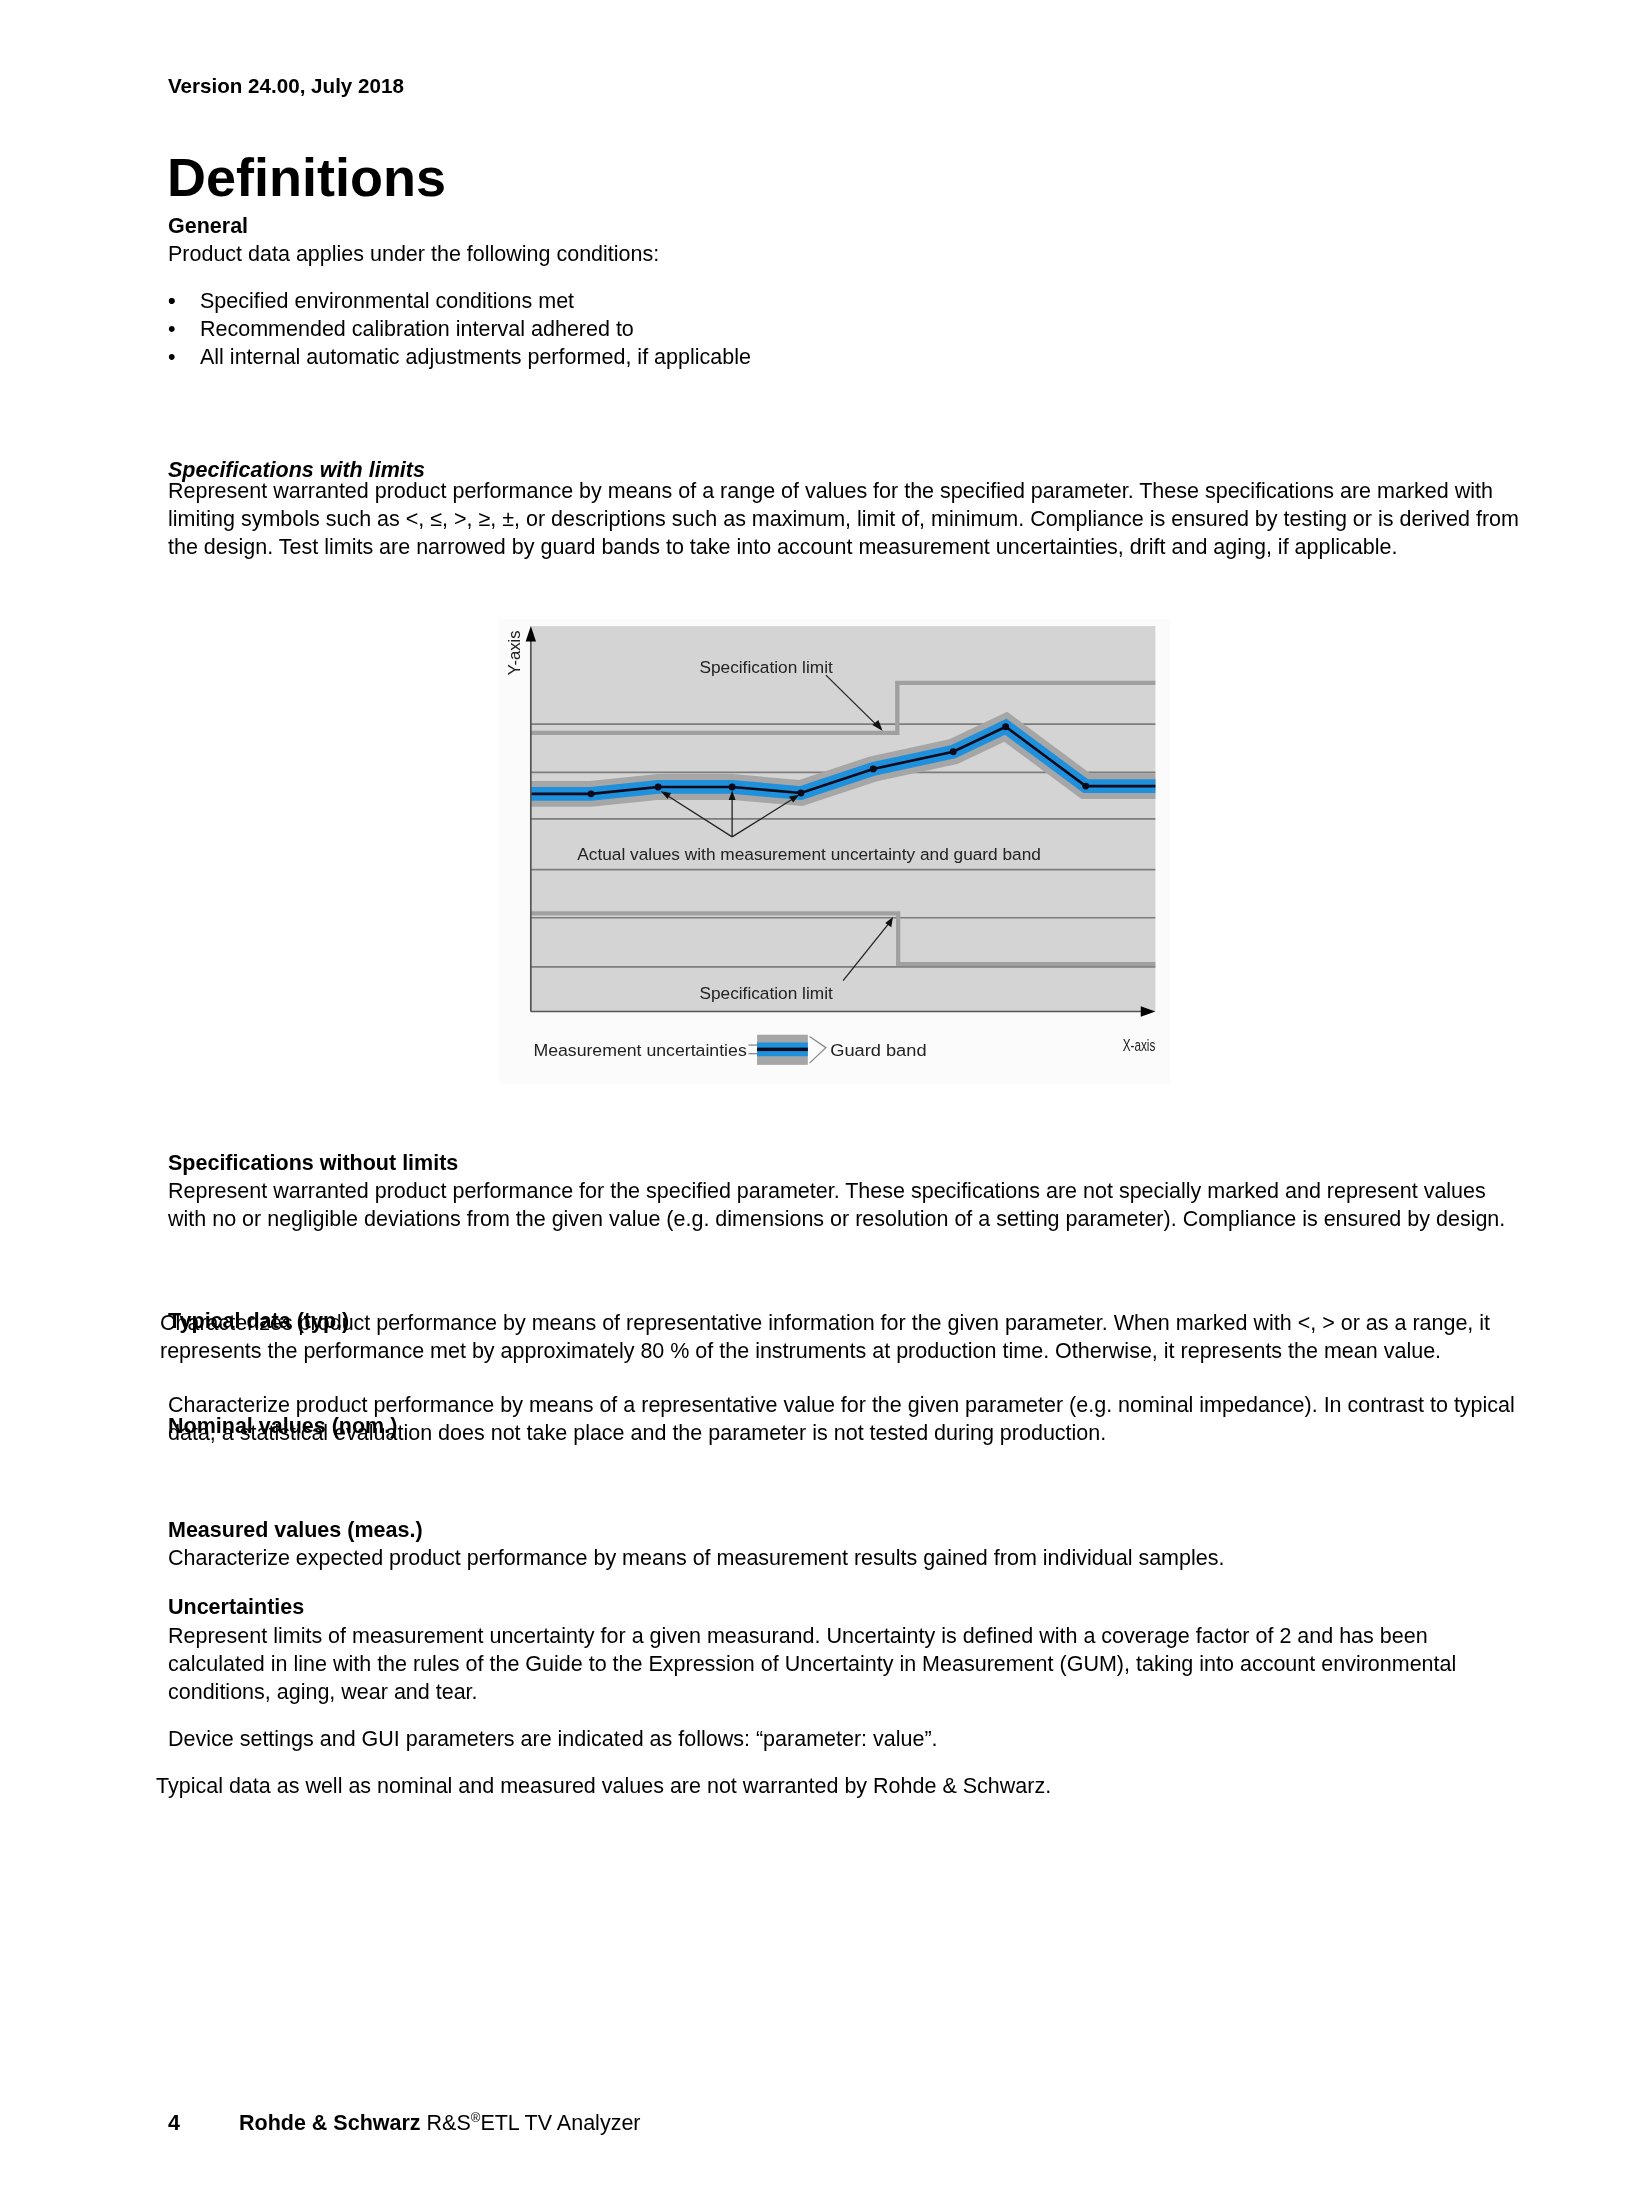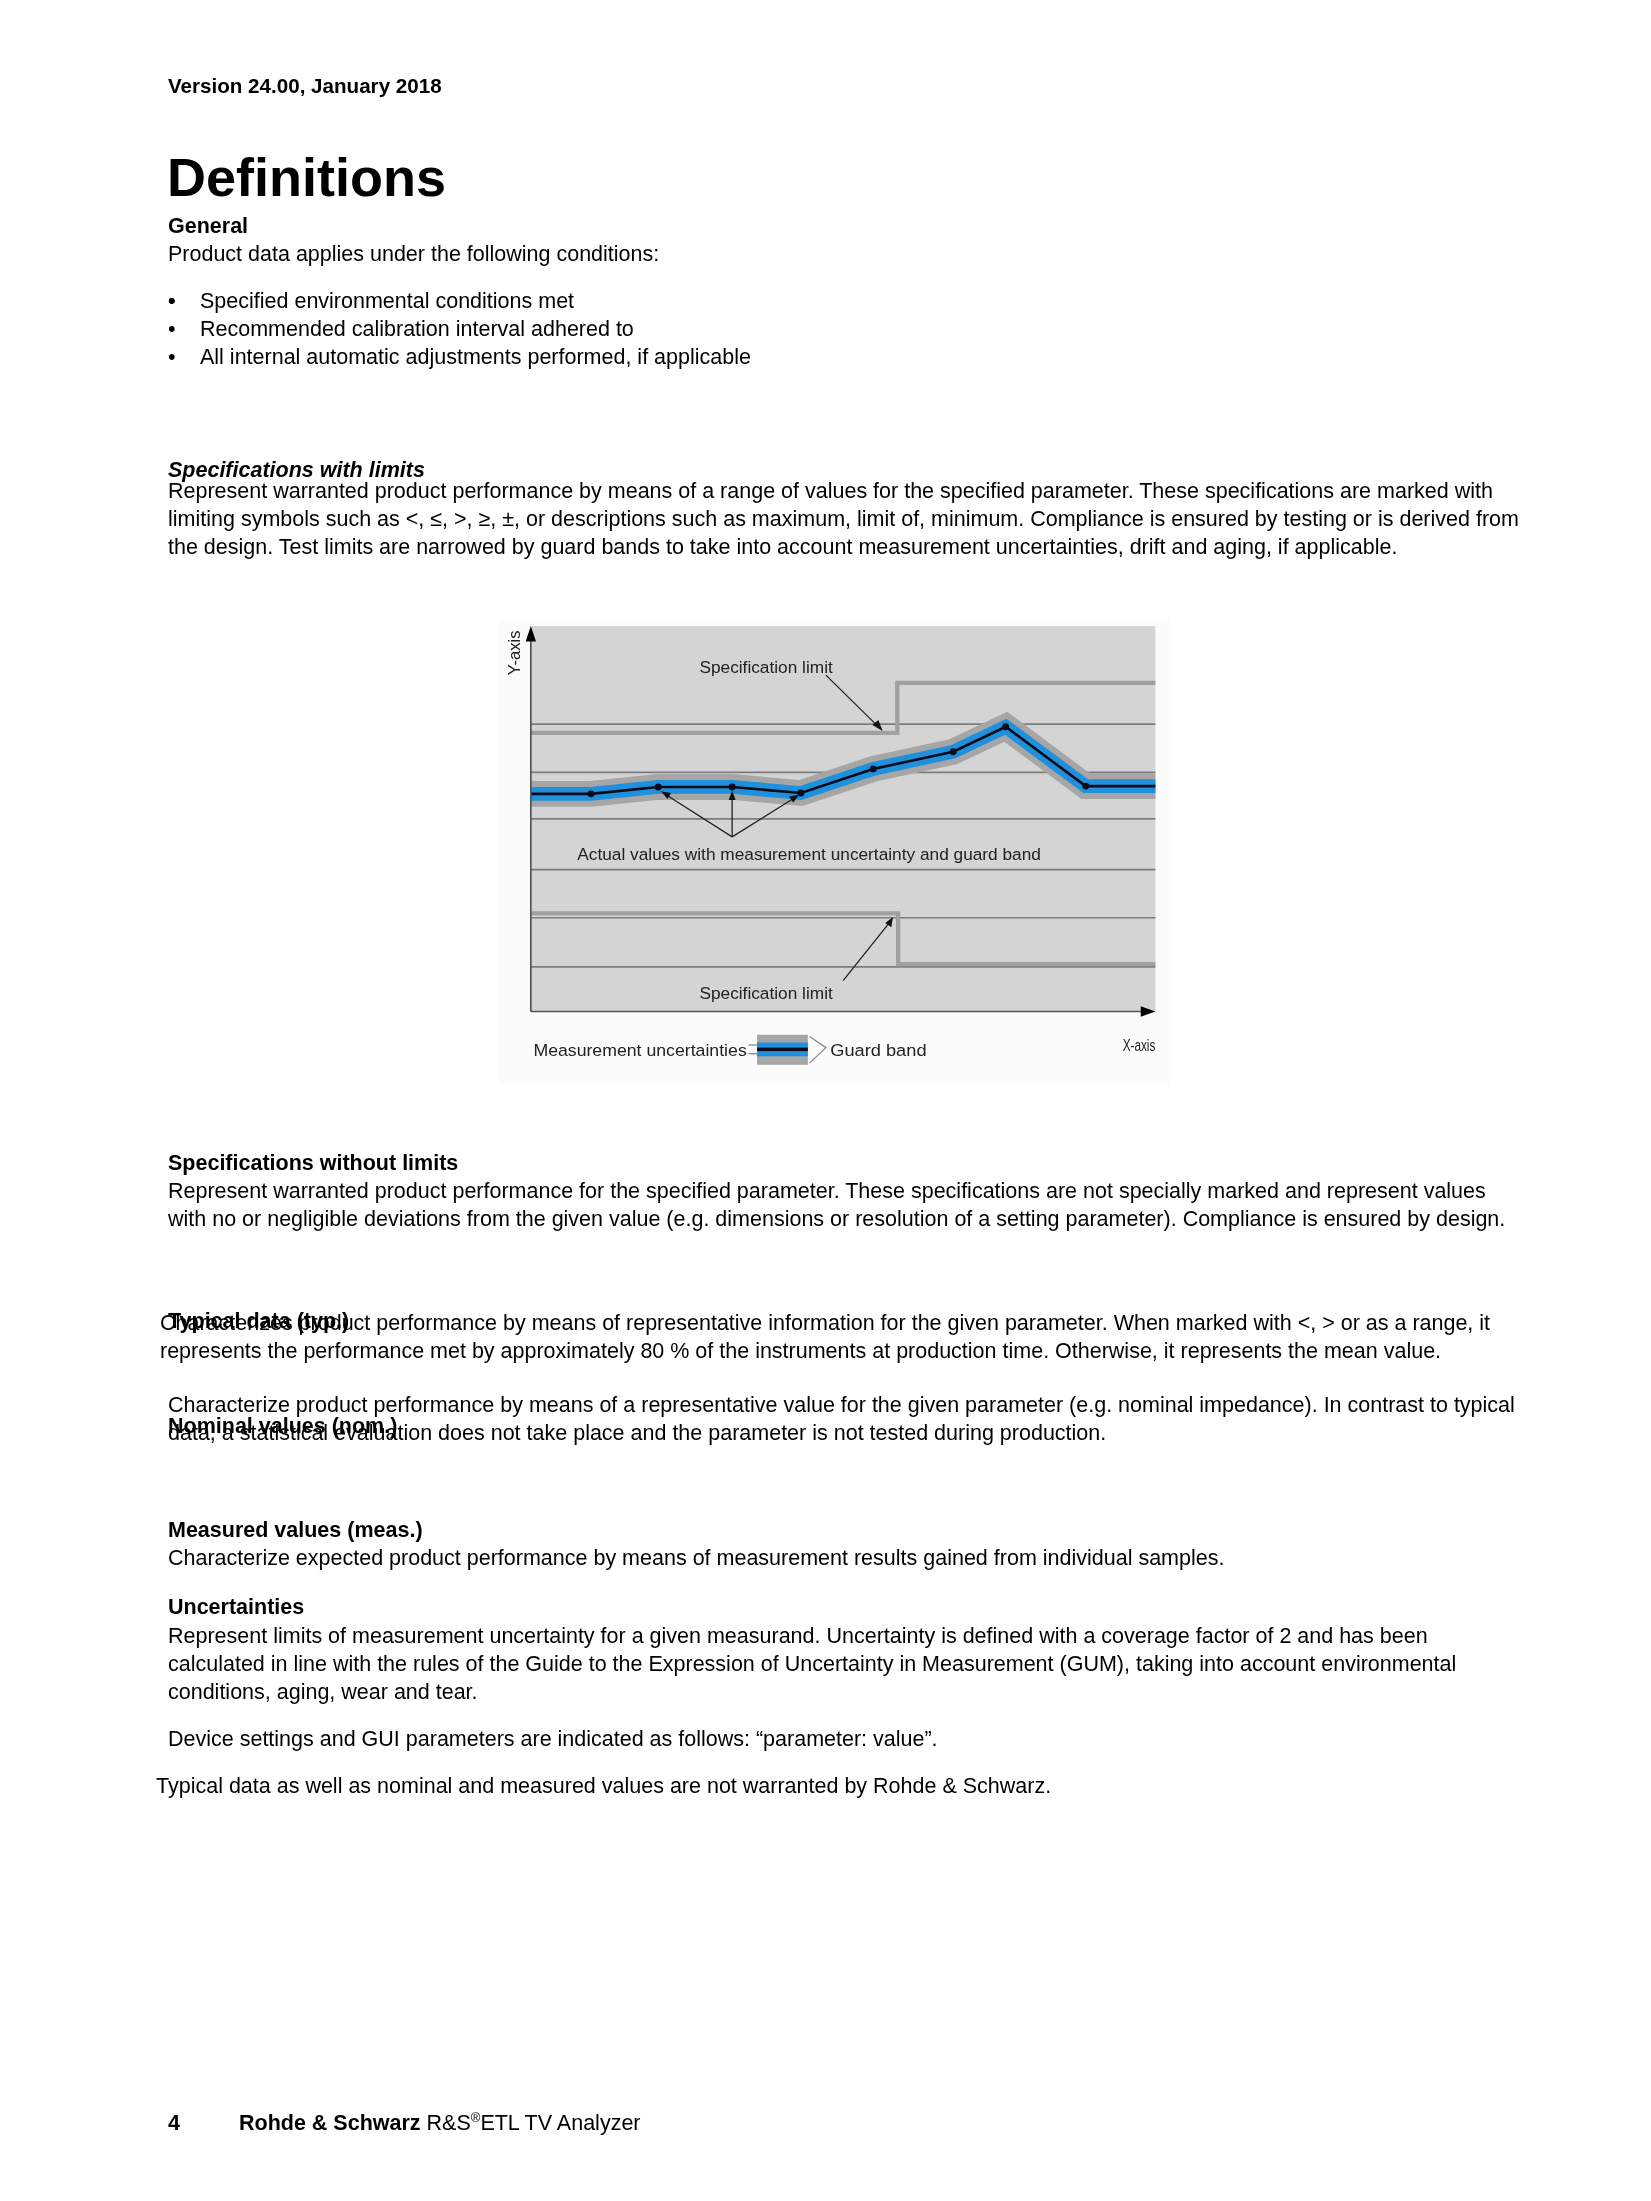--- a/index.html
+++ b/index.html
@@ -15,21 +15,21 @@
   .bullets li .dot { position: absolute; left: 0; top: 0; }
   .diagram { left: 499px; top: 619px; width: 671px; height: 465px; }
   .footer { left: 168px; top: 2110px; font-size: 21.5px; }
   .footer .pnum { font-weight: bold; display: inline-block; width: 71px; }
   .footer .brand { font-weight: bold; }
   .footer sup { font-size: 13px; }
 </style>
 </head>
 <body>
 
-<div class="abs version">Version 24.00, January 2018</div>
+<div class="abs version">Version 24.00, July 2018</div>
 
 <h1 class="abs page-title">Definitions</h1>
 
 <div class="abs sec-head" style="left:168px; top:212px;">General</div>
 <div class="abs para" style="left:168px; top:240px;">Product data applies under the following conditions:</div>
 
 <ul class="abs bullets">
   <li><span class="dot">•</span></li>
   <li><span class="dot">•</span><span>Specified environmental conditions met</span></li>
   <li><span class="dot">•</span><span>Recommended calibration interval adhered to</span></li>

